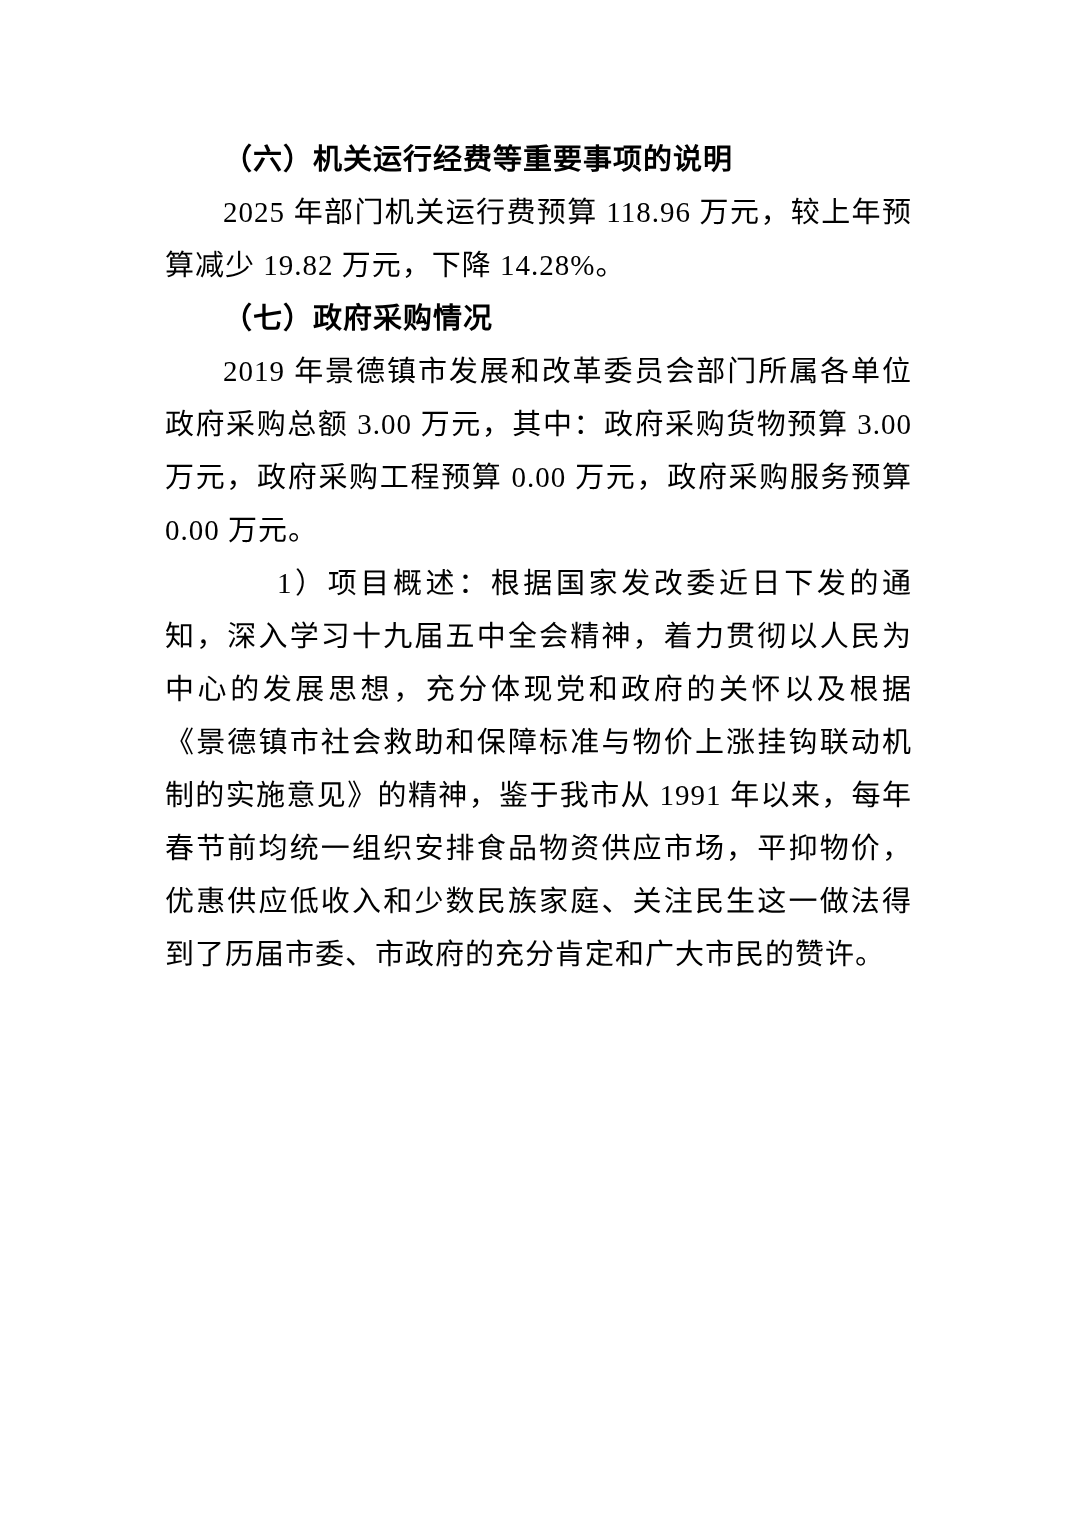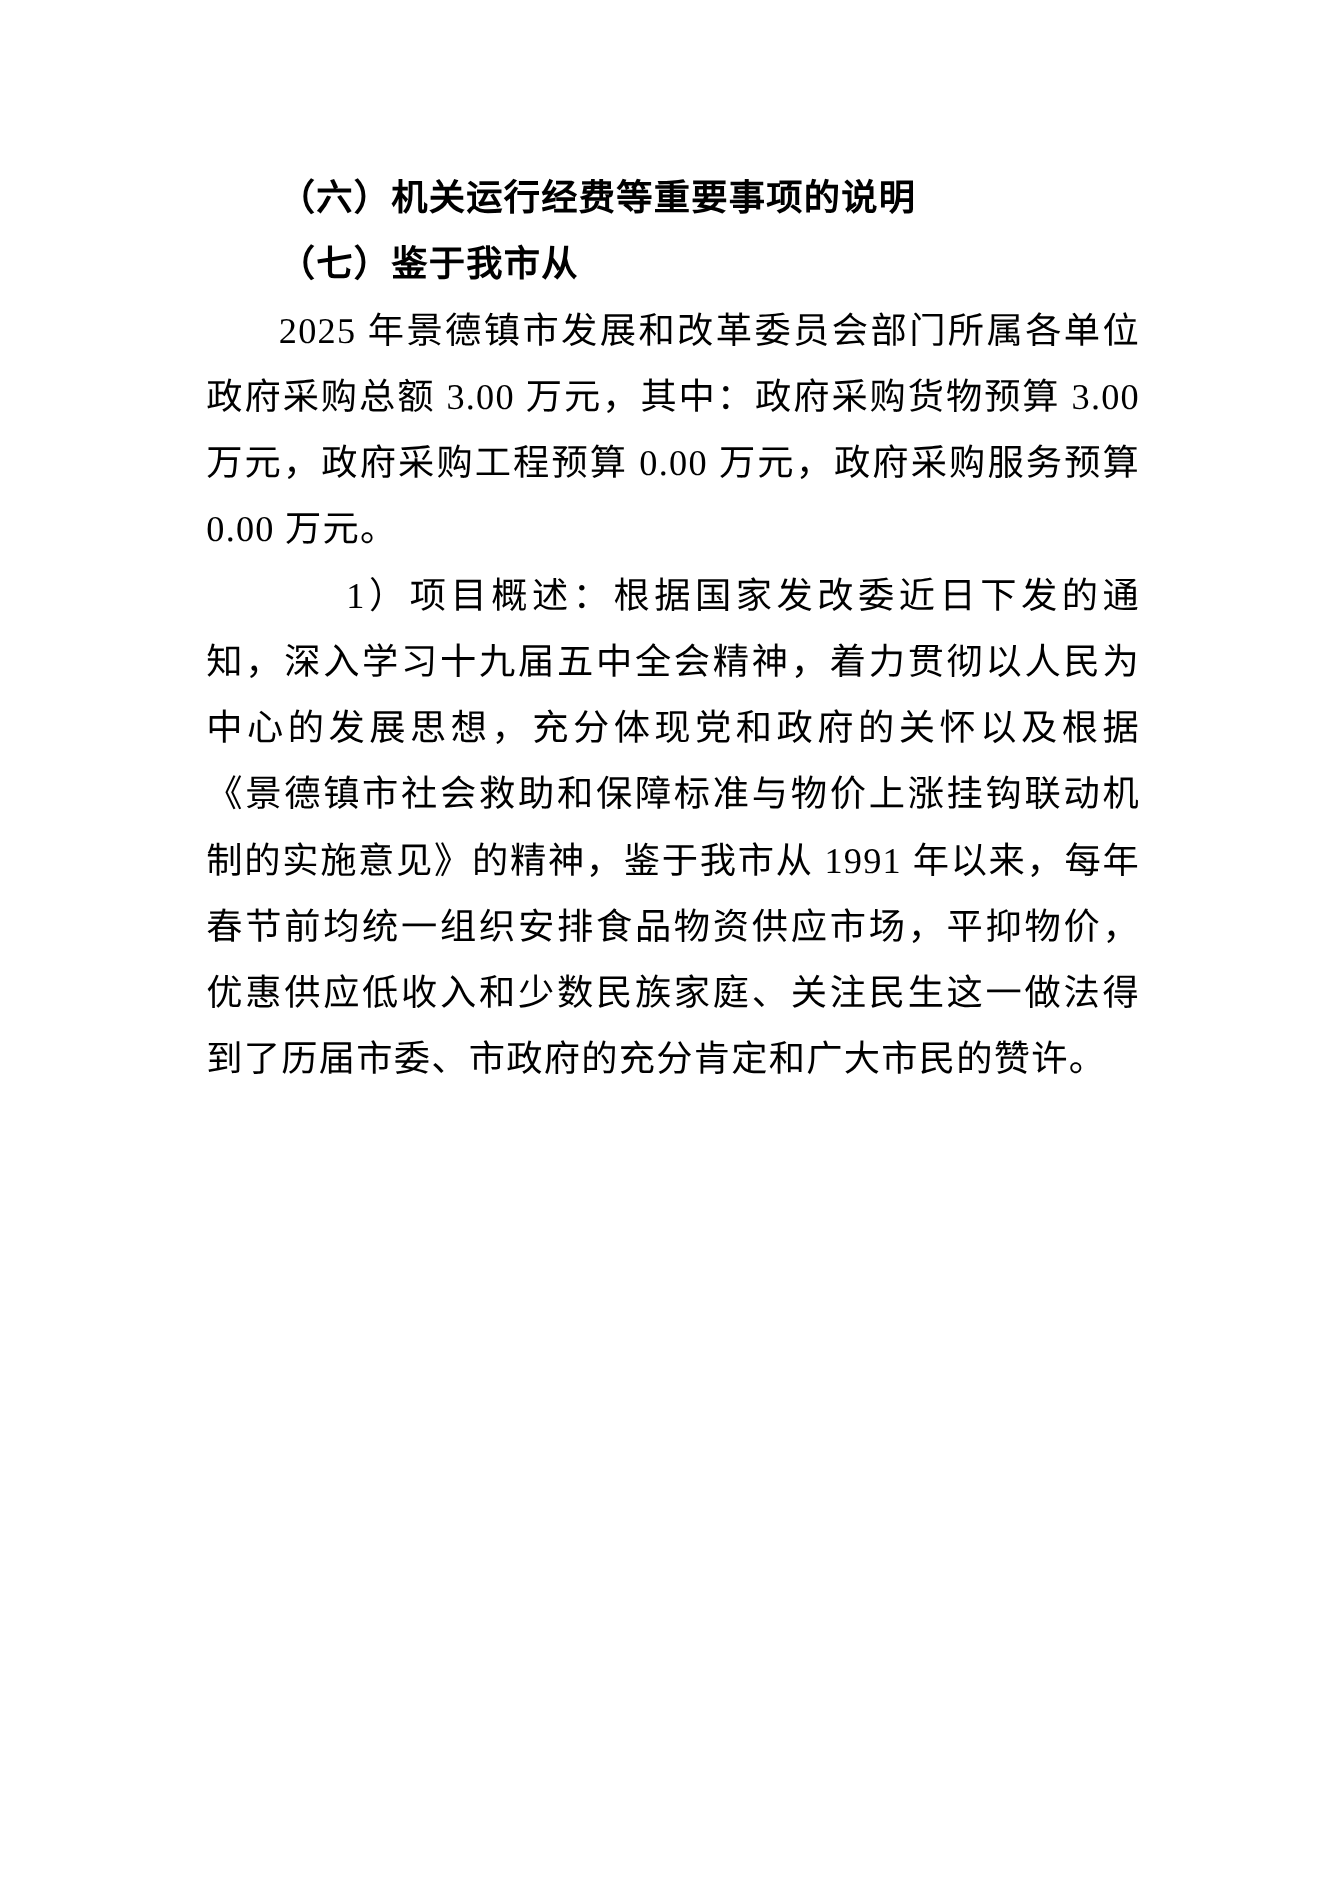--- a/index.html
+++ b/index.html
@@ -44,23 +44,24 @@
   .doc-para.indent-large {
     text-indent: 112px;
   }
 </style>
 </head>
 <body>
 
 <div class="page">
   <h2 class="doc-heading">（六）机关运行经费等重要事项的说明</h2>
 
+  <p class="doc-para">2025 年部门机关运行费预算 118.96 万元，较上年预算减少 19.82 万元，下降 14.28%。</p>
 
-  <h2 class="doc-heading">（七）鉴于我市从</h2>
+  <h2 class="doc-heading">（七）政府采购情况</h2>
 
-  <p class="doc-para">2025 年景德镇市发展和改革委员会部门所属各单位政府采购总额 3.00 万元，其中：政府采购货物预算 3.00 万元，政府采购工程预算 0.00 万元，政府采购服务预算 0.00 万元。</p>
+  <p class="doc-para">2019 年景德镇市发展和改革委员会部门所属各单位政府采购总额 3.00 万元，其中：政府采购货物预算 3.00 万元，政府采购工程预算 0.00 万元，政府采购服务预算 0.00 万元。</p>
 
 
 
 
 
   <p class="doc-para indent-large">1）项目概述：根据国家发改委近日下发的通知，深入学习十九届五中全会精神，着力贯彻以人民为中心的发展思想，充分体现党和政府的关怀以及根据《景德镇市社会救助和保障标准与物价上涨挂钩联动机制的实施意见》的精神，鉴于我市从 1991 年以来，每年春节前均统一组织安排食品物资供应市场，平抑物价，优惠供应低收入和少数民族家庭、关注民生这一做法得到了历届市委、市政府的充分肯定和广大市民的赞许。</p>
 </div>
 
 </body></html>

